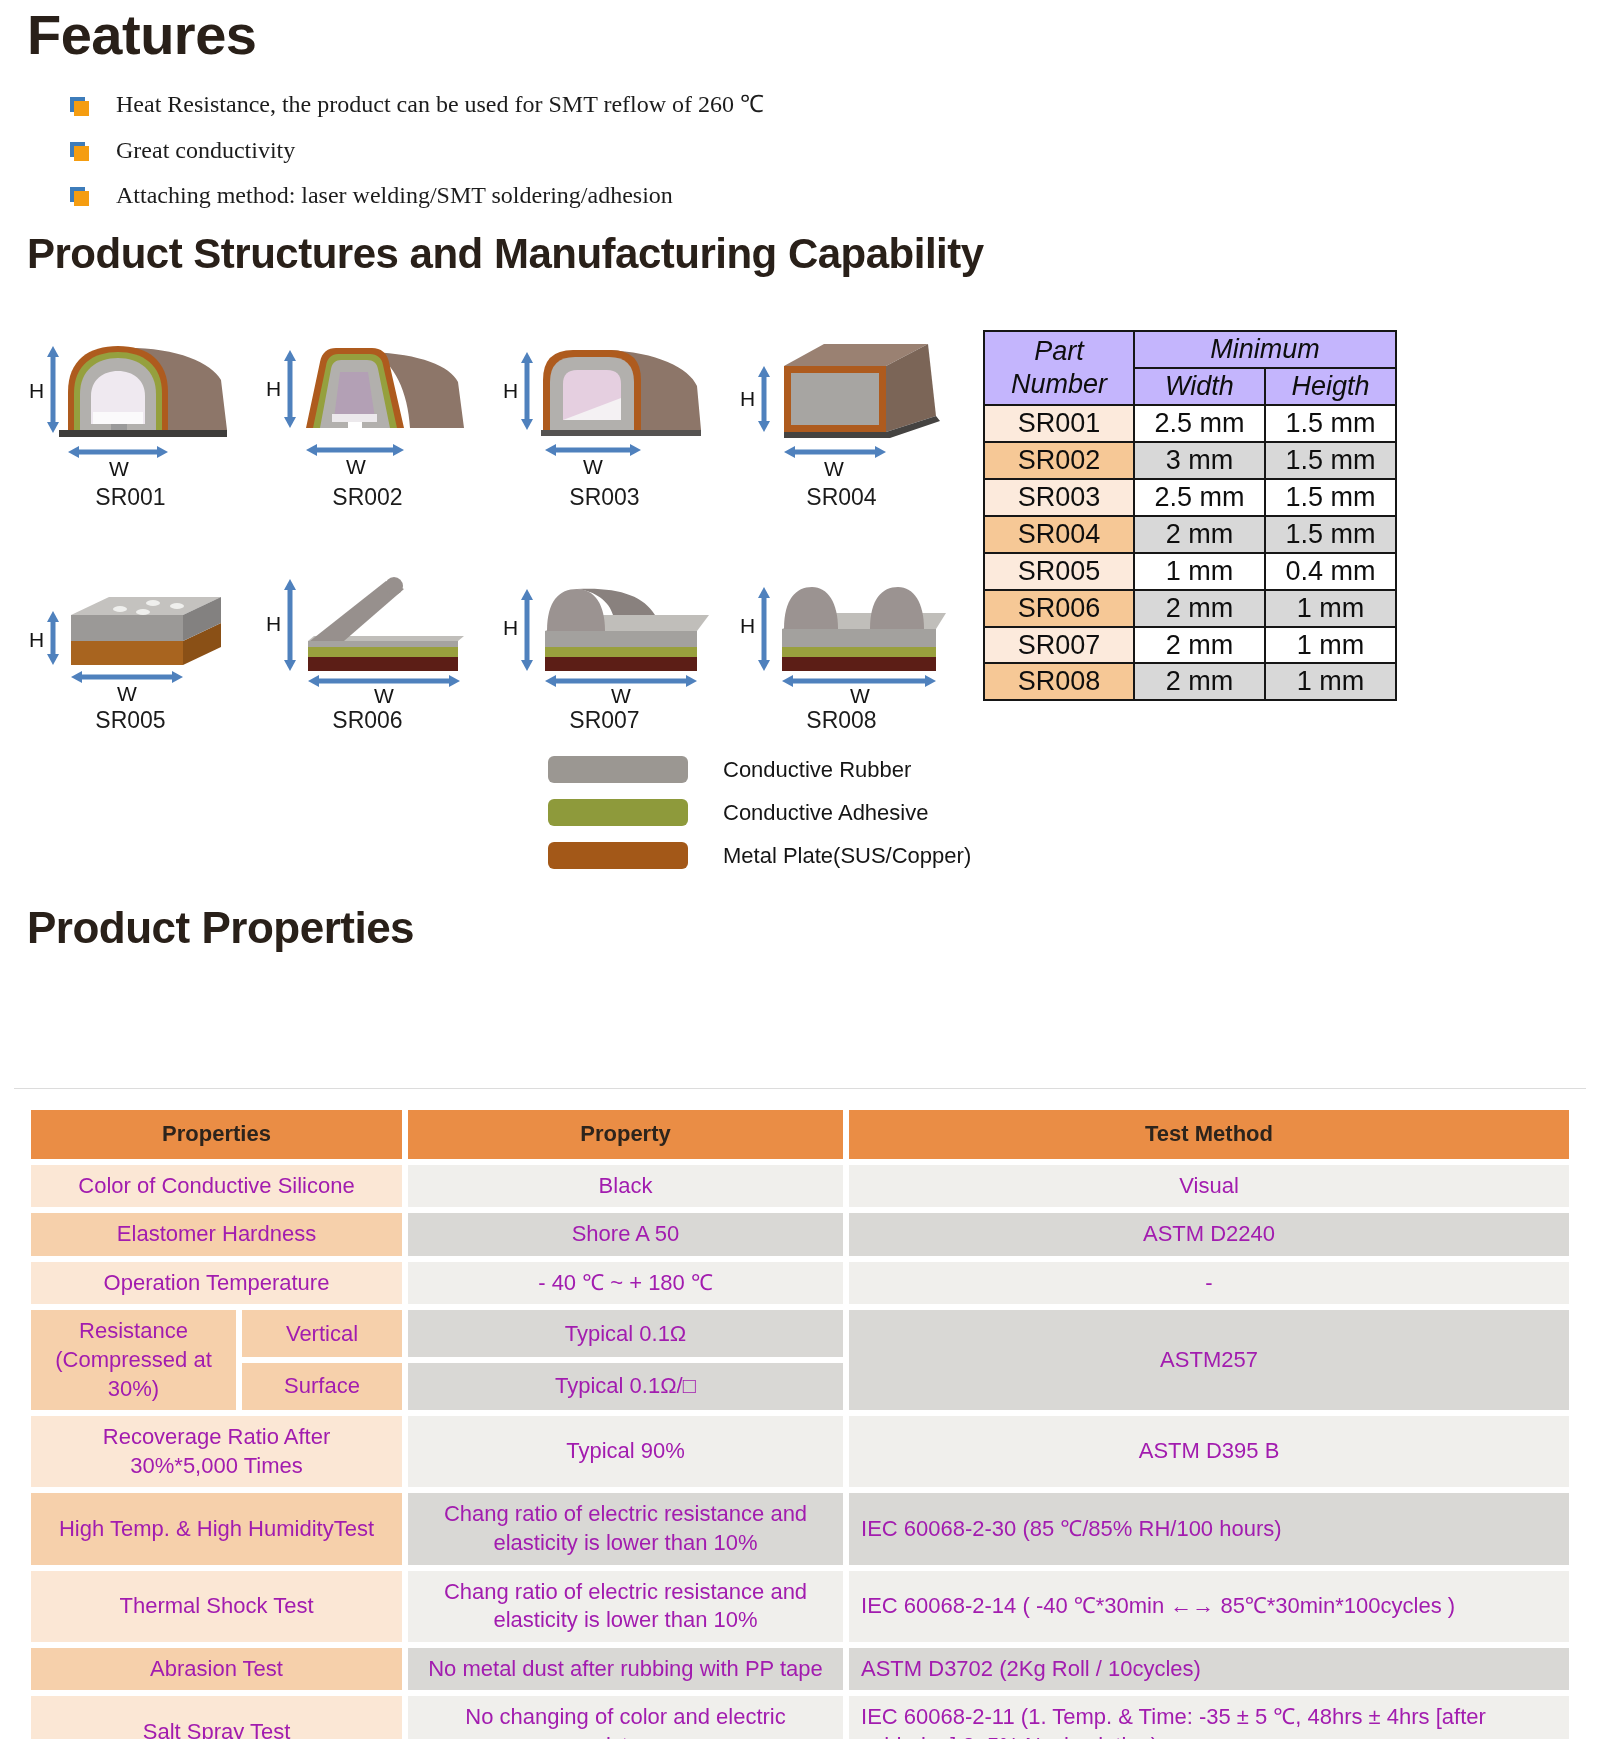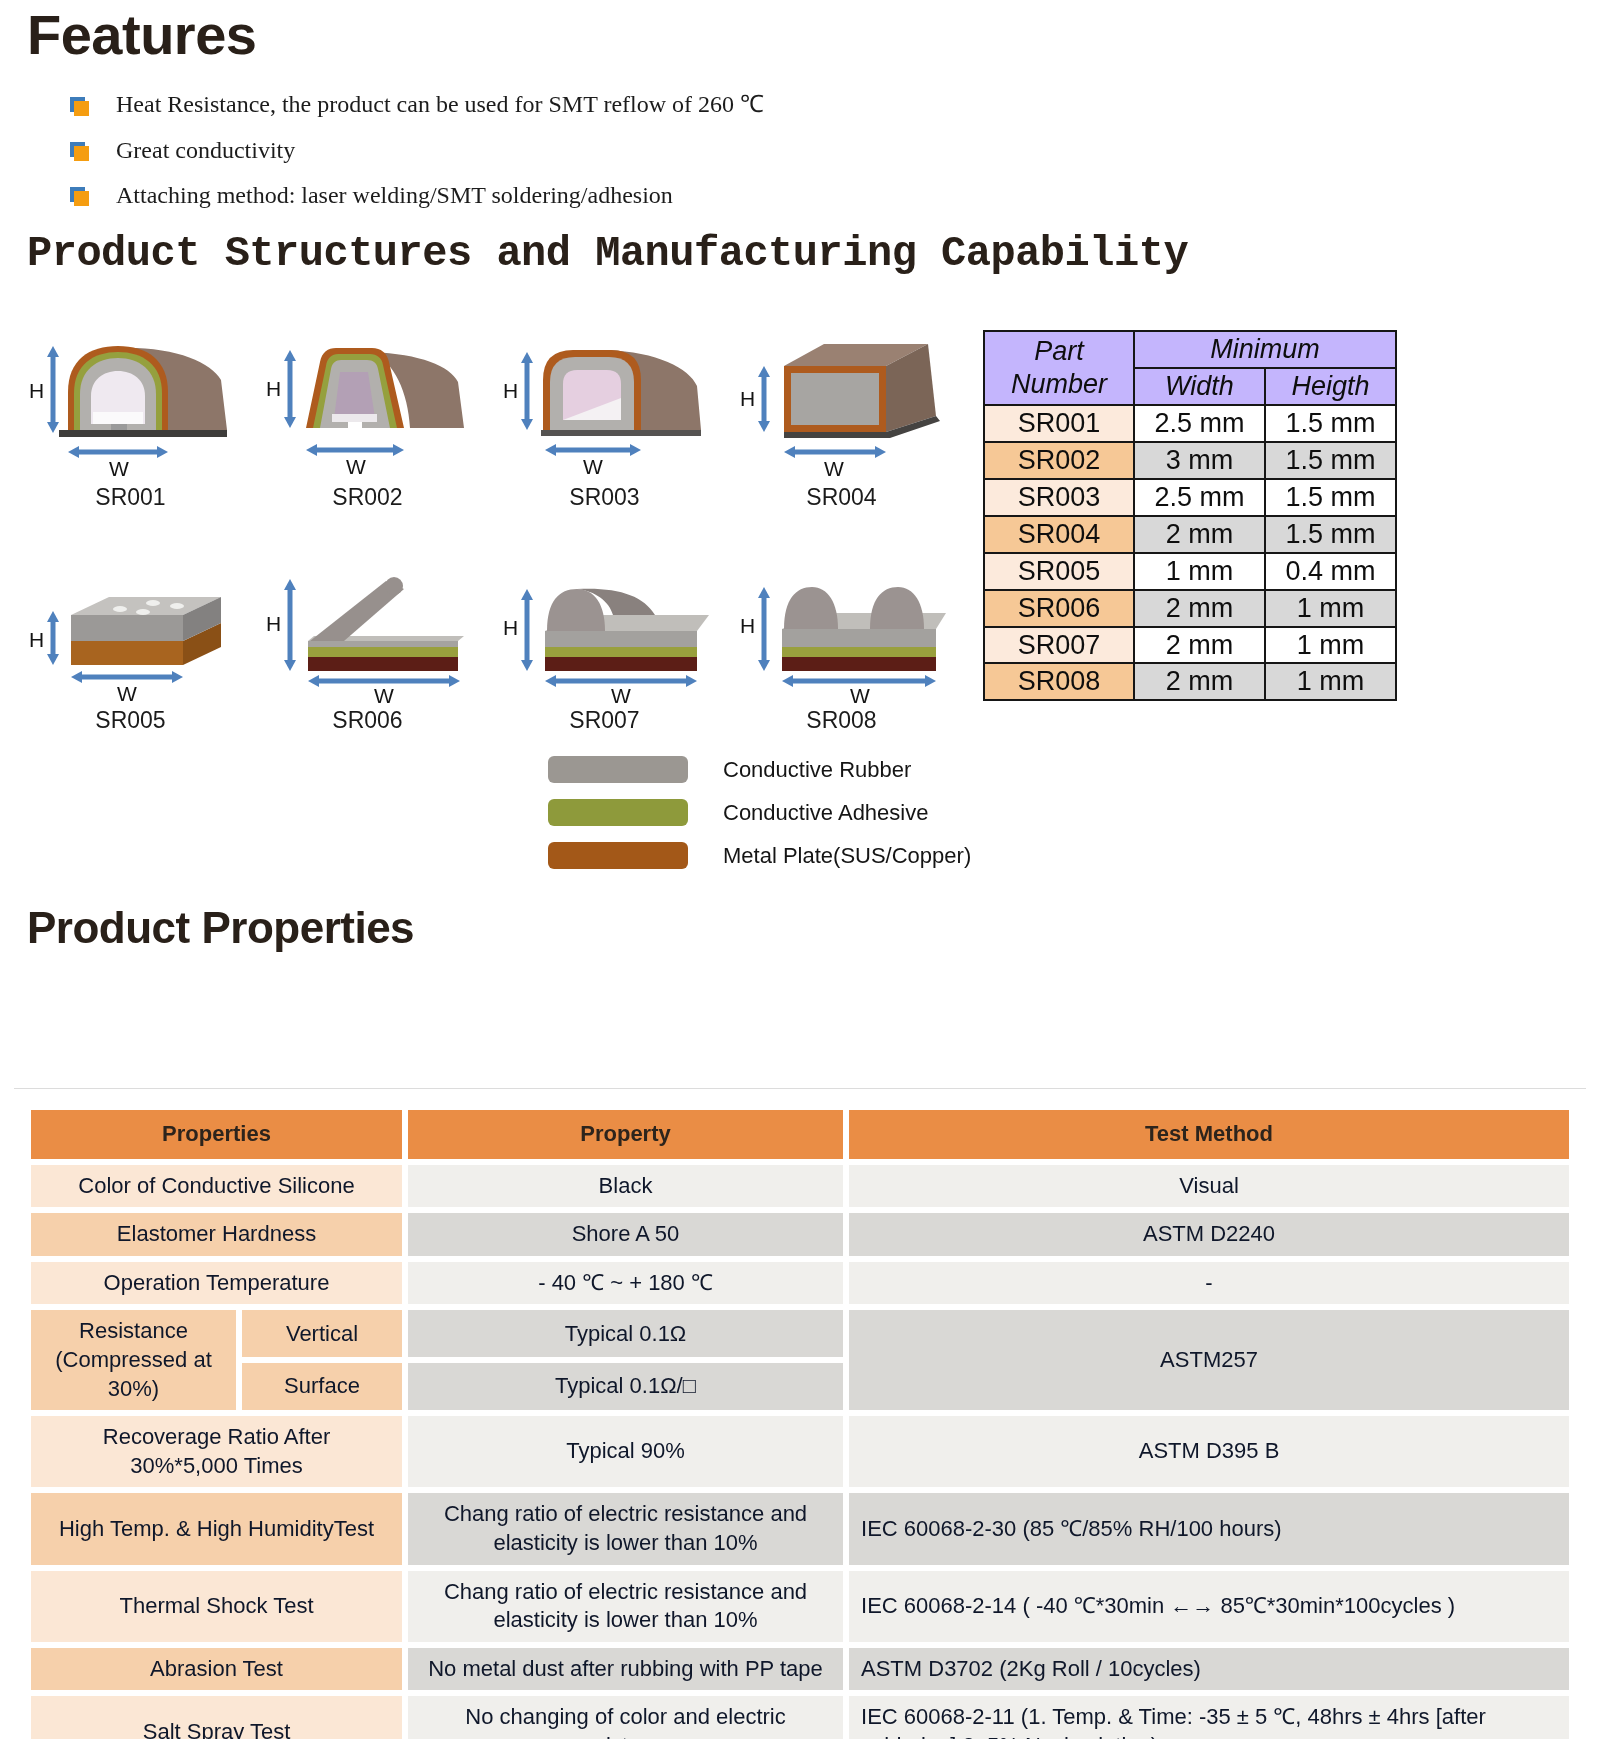--- a/index.html
+++ b/index.html
@@ -2,21 +2,21 @@
 <html><head>
 <meta charset="utf-8">
 <style>
   html,body{margin:0;padding:0;background:#fff;}
   body{width:1600px;height:1739px;position:relative;font-family:"Liberation Sans",sans-serif;color:#1d1d1d;}
   .abs{position:absolute;}
 
   
   .h1{font-weight:bold;color:#292019;letter-spacing:-0.5px;}
   #features-title{left:27px;top:2px;font-size:56px;}
-  #structures-title{left:27px;top:230px;font-size:42px;font-family:Liberation Mono, monospace;}
+  #structures-title{left:27px;top:230px;font-size:42px;}
   #properties-title{left:27px;top:903px;font-size:44px;}
 
   
   #features-list{left:70px;top:74px;}
   .feat-row{display:flex;align-items:flex-end;height:45px;}
   .bullet{position:relative;width:24px;height:22px;flex:0 0 24px;margin-right:22px;}
   .bullet .b{position:absolute;left:0;top:0;width:15px;height:15px;background:#3d7cba;}
   .bullet .o{position:absolute;left:4px;top:4px;width:15px;height:15px;background:#f59d10;}
   .feat-text{font-family:"Liberation Serif",serif;font-size:24px;color:#1c1c1c;}
 
@@ -43,21 +43,21 @@
   #legend{left:527px;top:756px;}
   .legend-row{display:flex;align-items:center;height:27px;margin-bottom:16px;margin-left:21px;}
   .legend-swatch{width:140px;height:27px;border-radius:6px;flex:0 0 140px;}
   .legend-label{margin-left:35px;font-size:22px;color:#151515;}
 
   
   #rule{left:14px;top:1088px;width:1572px;height:1px;background:#dcdcdc;}
 
   
   #props-table{left:25px;top:1104px;border-spacing:6px 6px;border-collapse:separate;table-layout:fixed;width:1550px;}
-  #props-table td,#props-table th{font-size:22px;text-align:center;padding:7px 15px;line-height:1.3;color:#0f172a;font-weight:normal;}
+  #props-table td,#props-table th{font-size:22px;text-align:center;padding:7px 15px;line-height:1.3;color:#a21caf;font-weight:normal;}
   #props-table th{background:#ea8d45;font-weight:bold;color:#2d241c;padding:10px 25px;}
   .pl{background:#fbe7d5;}   
   .pd{background:#f6d0ab;}   
   .gl{background:#f0efec;}   
   .gd{background:#d9d8d5;}   
   .ta-left{text-align:left !important;padding-left:12px !important;}
   .prewrap{white-space:pre-line;}
 </style>
 </head>
 <body>

